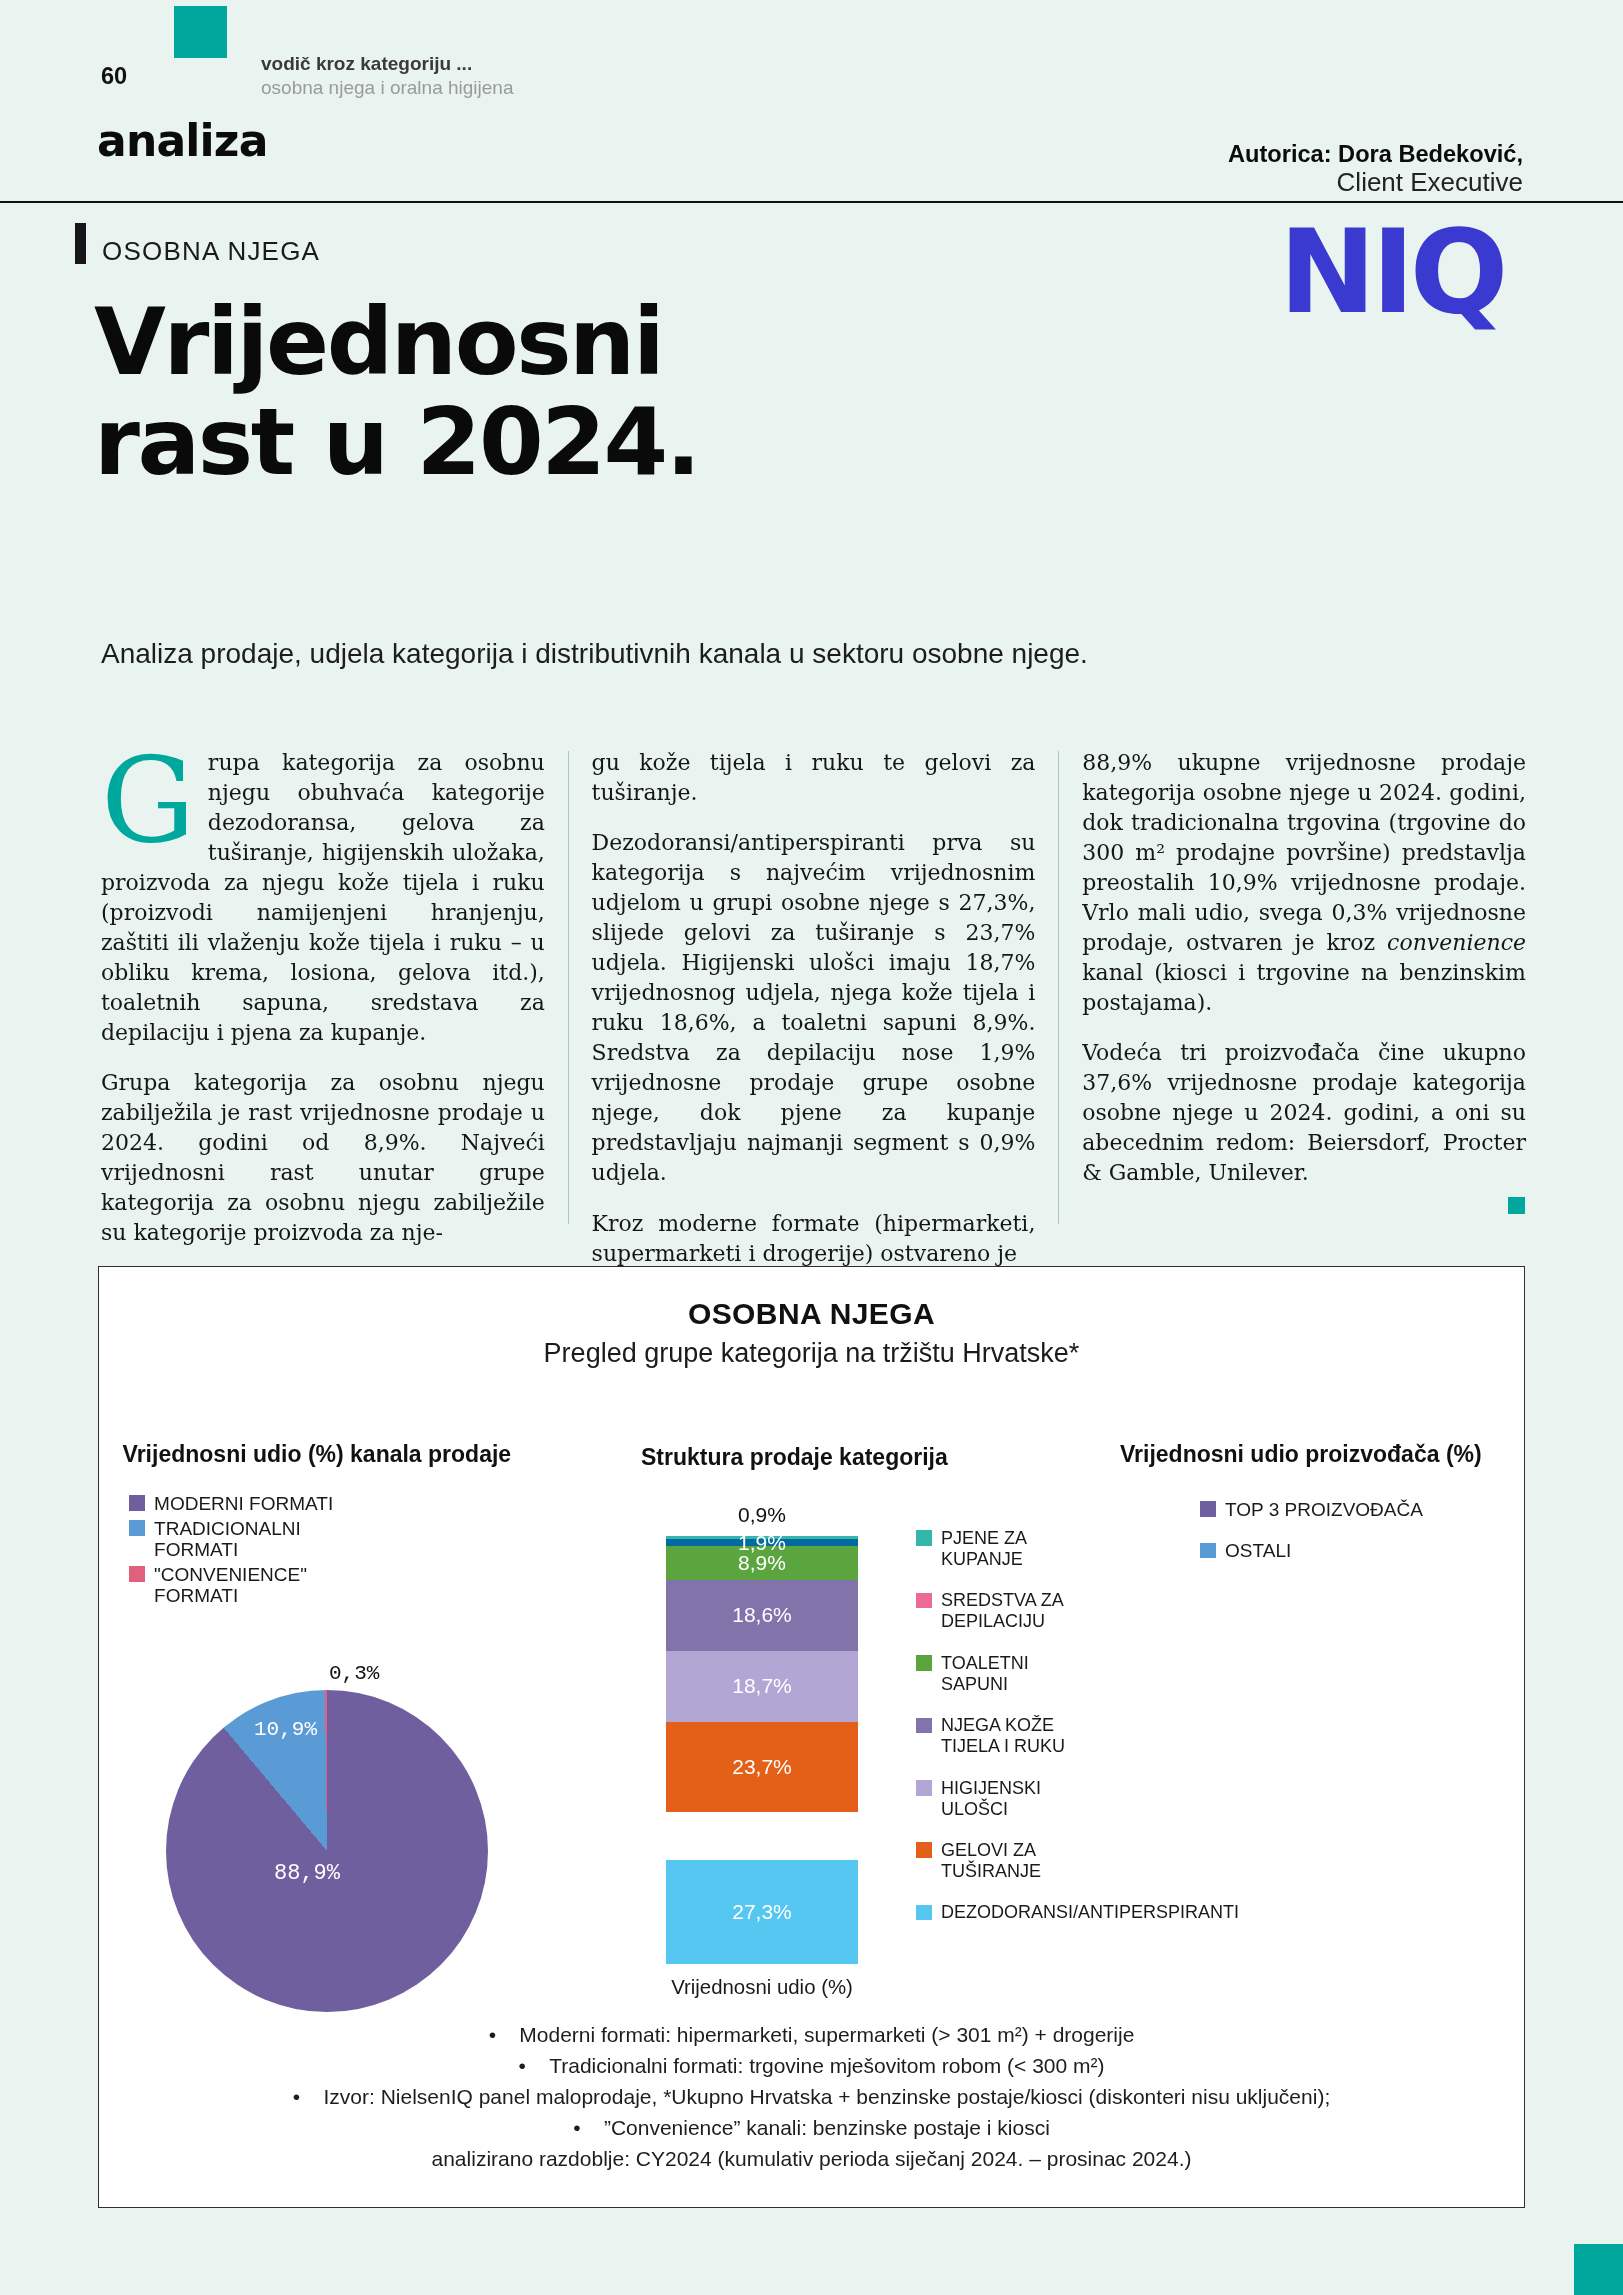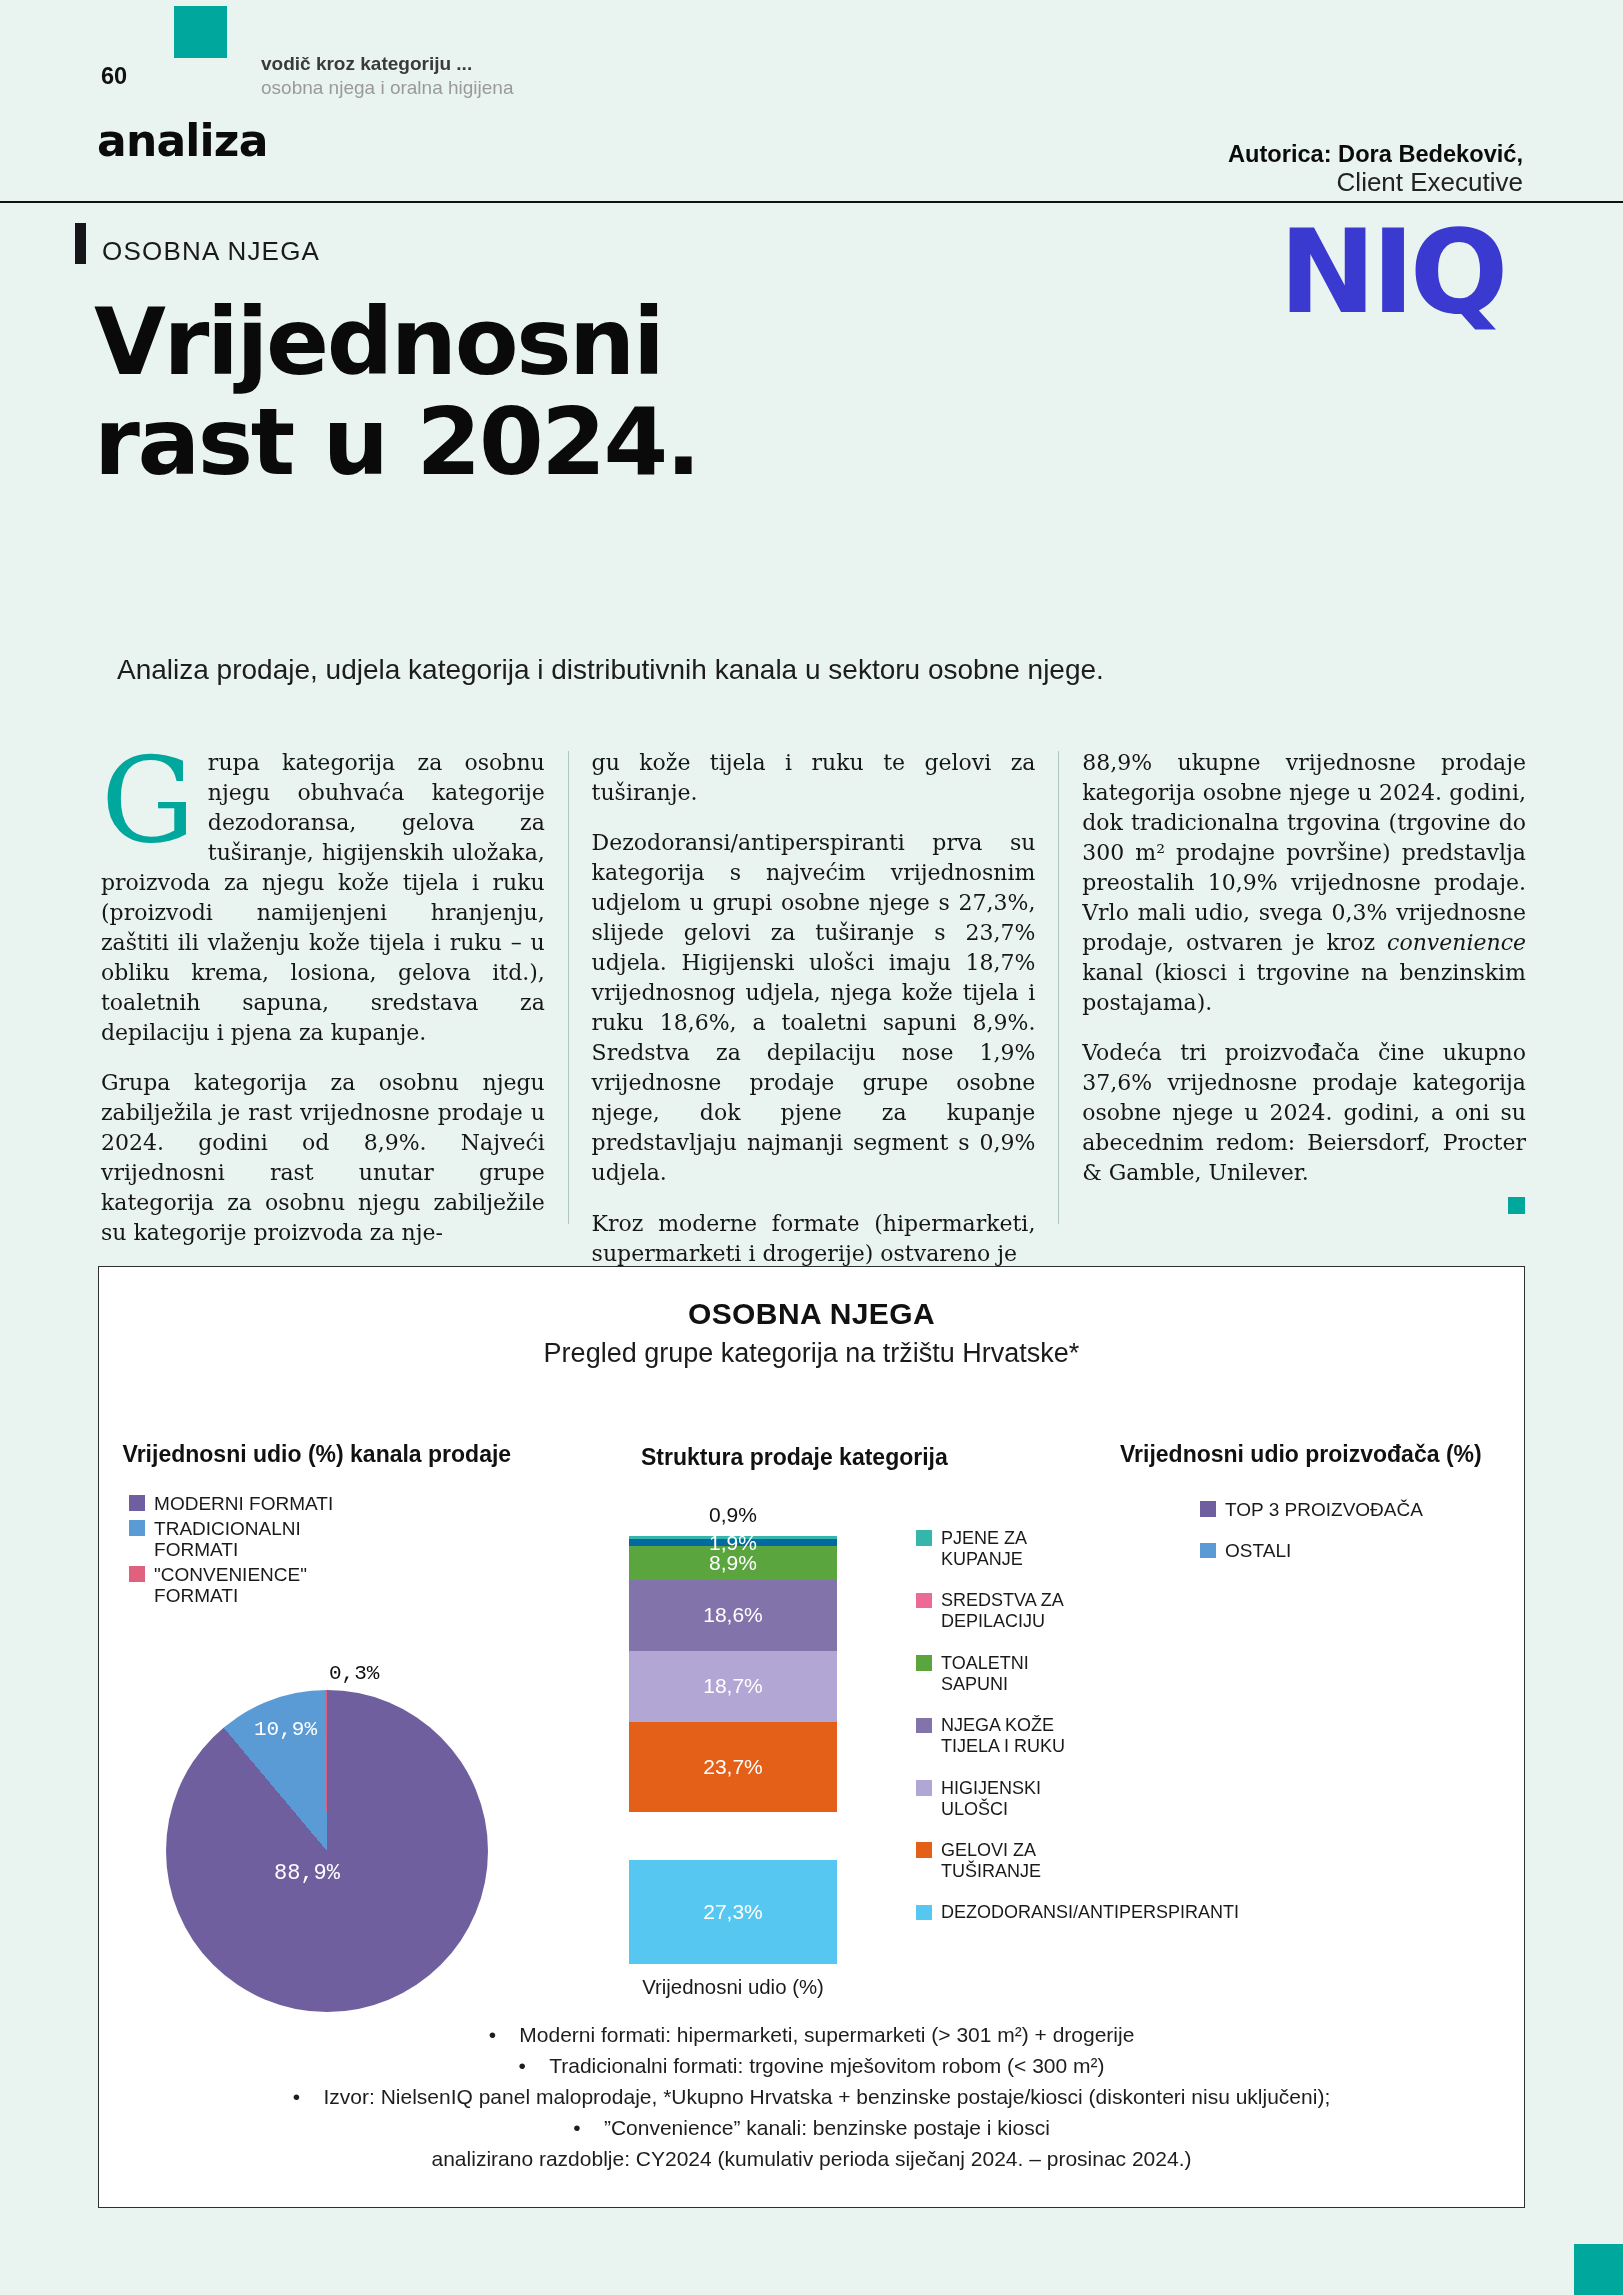--- a/index.html
+++ b/index.html
@@ -17,21 +17,21 @@
   .author-name{font-size:23.6px;font-weight:bold;color:#0b0b0b;}
   .author-role{font-size:26px;color:#222;}
   .top-rule{position:absolute;left:0;top:201px;width:1623px;height:2.4px;background:#101010;}
 
   
   .kicker-bar{position:absolute;left:75px;top:223px;width:11px;height:41px;background:#15151a;}
   .kicker{position:absolute;left:102px;top:236px;font-size:26px;letter-spacing:1.2px;color:#1a1a1a;}
   .headline{position:absolute;left:94px;top:292px;margin:0;font-family:"DejaVu Sans",sans-serif;font-size:93px;line-height:100px;font-weight:bold;letter-spacing:-2.4px;color:#0a0a0a;}
   .hl-line{display:block;}
   .niq-logo{position:absolute;left:1279px;top:214px;font-family:"DejaVu Sans",sans-serif;font-size:116px;line-height:116px;font-weight:bold;letter-spacing:-4.7px;color:#3b3ad0;}
-  .lead{position:absolute;left:101px;top:638px;margin:16px;width:1351px;font-size:28px;color:#1d1d1d;}
+  .lead{position:absolute;left:101px;top:638px;margin:0;width:1351px;font-size:28px;color:#1d1d1d;}
 
   
   .columns{position:absolute;left:101px;top:748px;width:1425px;height:476px;display:flex;align-items:stretch;}
   .col{width:444px;font-family:"DejaVu Serif",serif;font-size:22px;line-height:30px;text-align:justify;color:#161616;}
   .col-divider{width:0.8px;background:#aec7c1;margin:3.1px 23px 0 23px;}
   .para{margin:0 0 20.4px 0;}
   .dropcap{float:left;font-family:"DejaVu Serif",serif;font-size:118px;line-height:93px;color:#00a79d;padding:6.3px 12.6px 0 0;}
   .ital{font-style:italic;}
   .end-marker{position:absolute;left:1508px;top:1197px;width:17.3px;height:17.3px;background:#00a79d;}
 
@@ -57,21 +57,21 @@
   .pie-left{left:67px;top:423px;width:322px;height:322px;font-family:Liberation Mono, monospace;}
   .pie-right{left:1044px;top:364px;width:341px;height:341px;}
   .pie{width:100%;height:100%;border-radius:50%;}
   .pie-label{position:absolute;font-size:21px;color:#fff;white-space:nowrap;}
   .pl-03{left:163px;top:-28px;color:#111;}
   .pl-109{left:88px;top:28px;}
   .pl-889{left:108px;top:171px;font-size:22px;}
   .pl-376{left:259px;top:110px;}
   .pl-624{left:102px;top:220px;}
 
-  .bar-wrap{position:absolute;left:530px;top:236px;width:208px;}
+  .bar-wrap{position:absolute;left:567px;top:236px;width:192px;}
   .bar-top-label{text-align:center;font-size:21px;color:#111;height:28px;margin-bottom:4.7px;}
   .bar-stack{height:428px;display:flex;flex-direction:column;}
   .bar-seg{position:relative;width:100%;}
   .seg-label{position:absolute;left:0;right:0;top:50%;transform:translateY(-50%);text-align:center;color:#fff;font-size:21px;white-space:nowrap;z-index:3;}
   .bar-xlabel{margin-top:12.6px;text-align:center;font-size:20.4px;color:#1a1a1a;}
 
   .footnotes{position:absolute;left:0;right:0;top:752px;text-align:center;font-size:21px;line-height:31px;color:#1d1d1d;}
 
   .corner-block{position:absolute;left:1574px;top:2244px;width:49px;height:52px;background:#00a79d;}
 </style>

